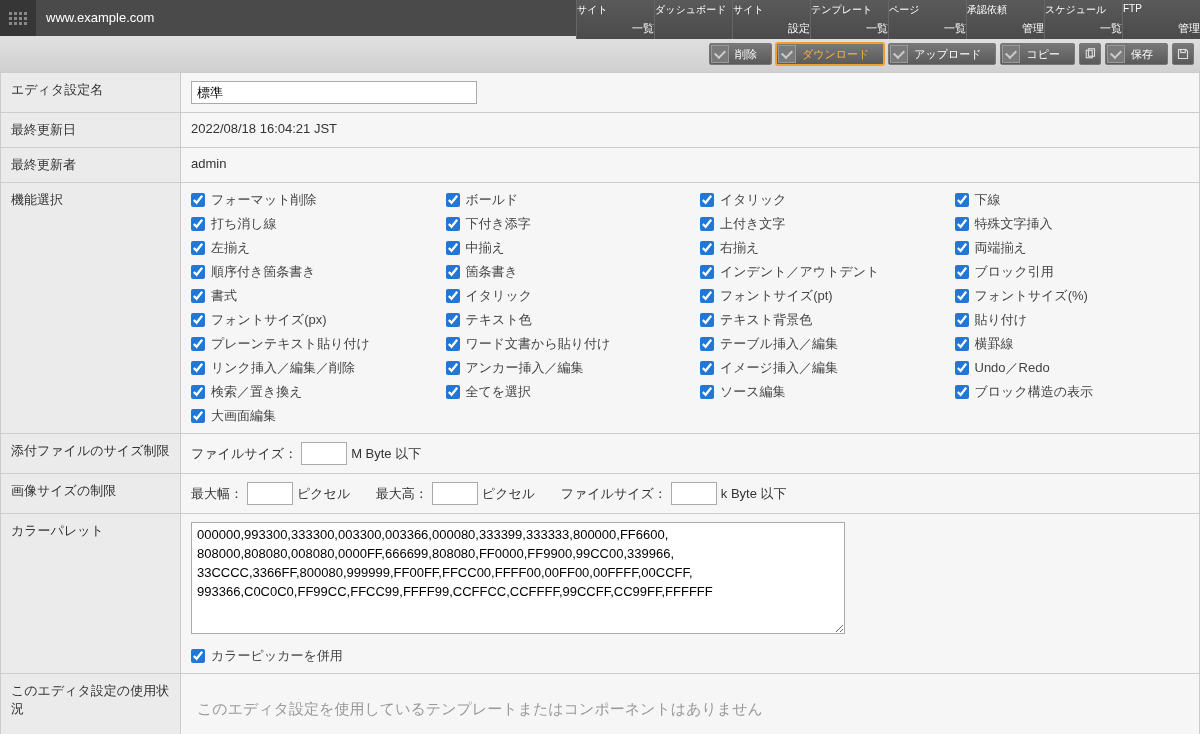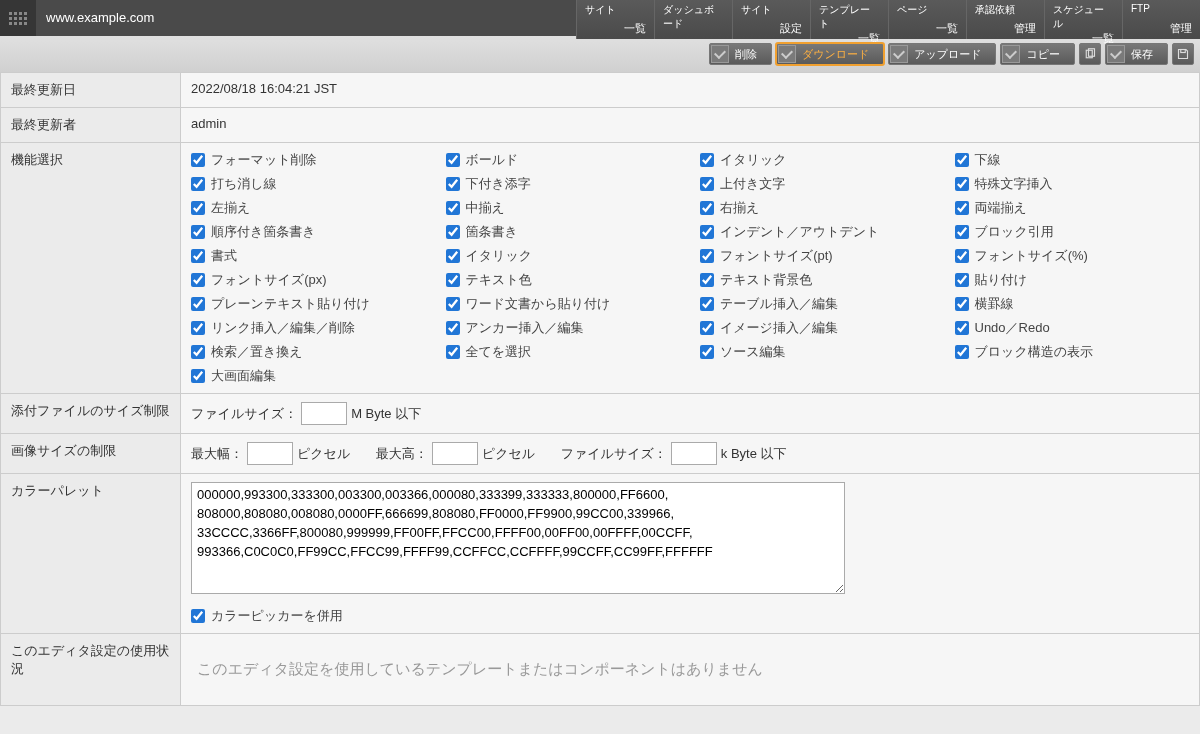--- a/index.html
+++ b/index.html
@@ -6,21 +6,21 @@
   body { font-family: "Hiragino Kaku Gothic ProN", "Meiryo", sans-serif; font-size: 13px; color: #333; background: #ebebeb; width: 1200px; }
   
   
   .topbar { display: flex; height: 36px; background: #4a4a4a; }
   .logo-box { width: 36px; height: 36px; background: #363636; display: flex; align-items: center; justify-content: center; }
   .logo-dots { display: grid; grid-template-columns: repeat(4,3px); grid-template-rows: repeat(3,3px); gap: 2px; }
   .logo-dots span { background: #888; width: 3px; height: 3px; }
   .site-url { color: #fff; padding: 0 10px; line-height: 36px; font-size: 13px; flex: 0 0 auto; }
   .topbar-spacer { flex: 1; }
   .nav-tabs { display: flex; }
-  .nav-tab { width: 78px; height: 39px; background: linear-gradient(#5a5a5a,#4a4a4a); border-left: 1px solid #666; color: #fff; font-size: 10px; padding: 3px 8px; display: flex; flex-direction: column; justify-content: space-between; cursor: pointer; }
+  .nav-tab { width: 78px; height: 39px; background: linear-gradient(#5a5a5a,#4a4a4a); border-left: 1px solid #666; color: #fff; font-size: 10px; padding: 3px 0; display: flex; flex-direction: column; justify-content: space-between; cursor: pointer; }
   .nav-tab .t1 { font-size: 10px; }
   .nav-tab .t2 { font-size: 11px; text-align: right; }
   
   
   .actionbar { height: 36px; background: linear-gradient(#e0e0e0,#d0d0d0); display: flex; justify-content: flex-end; align-items: center; padding: 0 6px; gap: 4px; }
   .act-btn { display: flex; align-items: center; height: 22px; background: linear-gradient(#787878,#5a5a5a); border: 1px solid #777; border-radius: 2px; padding: 0 14px 0 0; cursor: pointer; }
   .act-btn .chk { width: 18px; height: 18px; border: 1px solid #999; background: #7a7a7a; margin: 1px 6px 1px 1px; display: flex; align-items: center; justify-content: center; }
   .act-btn .chk::after { content: ""; width: 8px; height: 5px; border-left: 2px solid #ccc; border-bottom: 2px solid #ccc; transform: rotate(-45deg) translate(1px,-1px); }
   .act-btn .lbl { color: #fff; font-size: 11px; }
   .act-btn.highlight { outline: 2px solid #f0a030; outline-offset: -1px; }
@@ -134,20 +134,24 @@
   <div class="act-icon">
       <svg viewBox="0 0 16 16">
         <path d="M2 2h10l2 2v10H2z"></path>
         <rect x="5" y="2" width="6" height="4"></rect>
       </svg>
     </div>
 </div>
 
 <table class="form-table">
   <tbody>
+    <tr>
+      <th>エディタ設定名</th>
+      <td><input type="text" style="width: 286px;" id="name-input" value="標準"></td>
+    </tr>
     <tr>
       <th>最終更新日</th>
       <td>2022/08/18 16:04:21 JST</td>
     </tr>
     <tr>
       <th>最終更新者</th>
       <td>admin</td>
     </tr>
     <tr>
       <th>機能選択</th>

